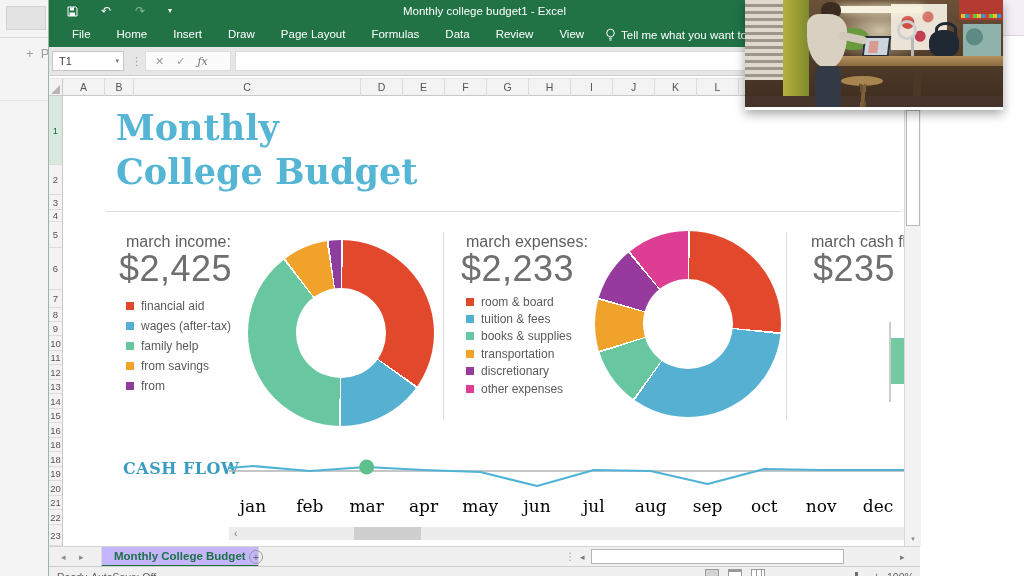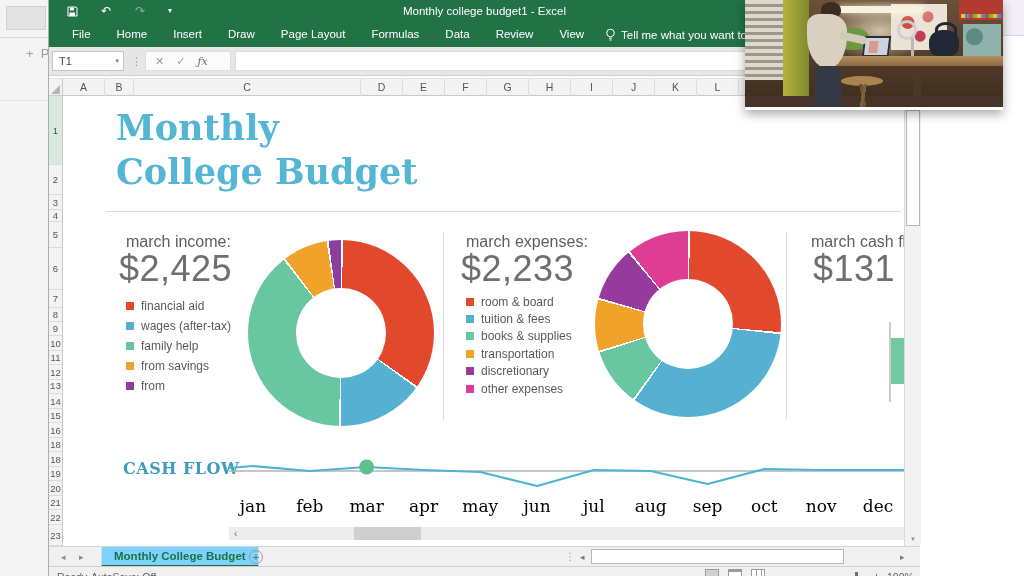--- a/index.html
+++ b/index.html
@@ -78,21 +78,21 @@
   
   .vscroll{position:absolute;left:855px;top:96px;width:17px;height:450px;background:#f2f2f2;border-left:1px solid #d9d9d9;}
   .vs-up,.vs-down{position:absolute;left:0;width:16px;text-align:center;font-size:7px;color:#8a8a8a;}
   .vs-up{top:3px;} .vs-down{bottom:3px;}
   .vs-thumb{position:absolute;left:1px;top:14px;width:14px;height:116px;background:#fff;border:1px solid #b8b8b8;}
 
   
   .tabrow{position:absolute;left:0;top:546px;width:100%;height:20px;background:#f0f0f0;border-top:1px solid #d4d4d4;}
   .tab-arrow{position:absolute;top:0;line-height:20px;font-size:9px;color:#8a8a8a;}
   .ta-l{left:12px;} .ta-r{left:30px;}
-  .sheettab{position:absolute;left:52px;top:0;height:20px;padding:0 12px;background:#7dd3fc;border-bottom:2px solid #1e7145;border-left:1px solid #d9d9d9;border-right:1px solid #d9d9d9;color:#1e7145;font-weight:bold;font-size:11.5px;line-height:18px;white-space:nowrap;}
+  .sheettab{position:absolute;left:52px;top:0;height:20px;padding:0 12px;background:#c4b5fd;border-bottom:2px solid #1e7145;border-left:1px solid #d9d9d9;border-right:1px solid #d9d9d9;color:#1e7145;font-weight:bold;font-size:11.5px;line-height:18px;white-space:nowrap;}
   .addsheet{position:absolute;left:200px;top:3px;width:14px;height:14px;border:1px solid #9a9a9a;border-radius:50%;color:#6b6b6b;font-size:11px;line-height:12px;text-align:center;}
   .tr-dots{position:absolute;left:516px;top:0;line-height:20px;color:#9a9a9a;font-size:10px;}
   .tr-al{position:absolute;left:531px;top:0;line-height:20px;color:#777;font-size:9px;}
   .tr-ar{position:absolute;left:851px;top:0;line-height:20px;color:#777;font-size:9px;}
   .htrack{position:absolute;left:542px;top:2px;width:305px;height:15px;background:#f0f0f0;}
   .hthumb{position:absolute;left:0;top:0;width:253px;height:15px;background:#fff;border:1px solid #b5b5b5;}
 
   
   .statusbar{position:absolute;left:0;top:566px;width:100%;height:30px;background:#f0f0f0;border-top:1px solid #cfcfcf;font-size:10.5px;color:#5e5e5e;}
   .sb-ready{position:absolute;left:8px;top:4px;}
@@ -235,21 +235,21 @@
         <div class="rowh" style="height: 15px;">3</div>
         <div class="rowh" style="height: 12px;">4</div>
         <div class="rowh" style="height: 26px;">5</div>
         <div class="rowh" style="height: 42px;">6</div>
         <div class="rowh" style="height: 18px;">7</div>
         <div class="rowh" style="height: 14px;">8</div>
         <div class="rowh" style="height: 14px;">9</div>
         <div class="rowh" style="height: 15px;">10</div>
         <div class="rowh" style="height: 14px;">11</div>
         <div class="rowh" style="height: 15px;">12</div>
-        <div class="rowh" style="height: 14px; font-family: Liberation Mono, monospace;">13</div>
+        <div class="rowh" style="height: 14px;">13</div>
         <div class="rowh" style="height: 15px;">14</div>
         <div class="rowh" style="height: 14px;">15</div>
         <div class="rowh" style="height: 15px;">16</div>
         <div class="rowh" style="height: 14px;">18</div>
         <div class="rowh" style="height: 15px;">18</div>
         <div class="rowh" style="height: 14px;">19</div>
         <div class="rowh" style="height: 15px;">20</div>
         <div class="rowh" style="height: 14px;">21</div>
         <div class="rowh" style="height: 15px;">22</div>
         <div class="rowh" style="height: 21px;">23</div>
@@ -320,21 +320,21 @@
           <span class="legend-label">other expenses</span>
         </div>
         </div>
       <div class="donut" style="left: 532px; top: 135px; background: conic-gradient(rgb(255, 255, 255) 0deg, rgb(255, 255, 255) 1.3deg, rgb(226, 73, 44) 1.3deg, rgb(226, 73, 44) 95.04deg, rgb(255, 255, 255) 95.04deg, rgb(255, 255, 255) 96.34deg, rgb(86, 176, 210) 96.34deg, rgb(86, 176, 210) 214.92deg, rgb(255, 255, 255) 214.92deg, rgb(255, 255, 255) 216.22deg, rgb(104, 199, 161) 216.22deg, rgb(104, 199, 161) 252deg, rgb(255, 255, 255) 252deg, rgb(255, 255, 255) 253.3deg, rgb(241, 162, 42) 253.3deg, rgb(241, 162, 42) 285.12deg, rgb(255, 255, 255) 285.12deg, rgb(255, 255, 255) 286.42deg, rgb(150, 58, 158) 286.42deg, rgb(150, 58, 158) 320.04deg, rgb(255, 255, 255) 320.04deg, rgb(255, 255, 255) 321.34deg, rgb(221, 61, 146) 321.34deg, rgb(221, 61, 146) 360deg);">
         <div class="hole"></div>
       </div>
 
       <div class="vdiv v2"></div>
 
       <div class="sec-label" style="left:748px;top:137px">march cash flow:</div>
-      <div class="sec-amount" style="left:750px;top:152px">$131</div>
+      <div class="sec-amount" style="left:750px;top:152px">$235</div>
       <div class="cf-axis"></div>
       <div class="cf-bar" id="cf-bar" style="background: rgb(114, 201, 162);"></div>
 
       <div class="strip-label">CASH FLOW</div>
       <svg class="spark" width="675" height="44" viewBox="0 0 675 44">
         <line id="spark-base" x1="0" y1="21" x2="675" y2="21" stroke-width="1.6" stroke="#b3b3b3"></line>
         <polyline id="spark-line" fill="none" stroke-width="2.2" stroke-linejoin="round" stroke-linecap="round" points="0.0,18 24.0,16 80.8,21 137.6,17 194.5,20 251.3,22 308.1,36 364.9,20 421.7,21 478.6,34 535.4,19 592.2,20 649.0,20 675.0,20" stroke="#4fb3d5"></polyline>
         <circle id="spark-dot" r="7.5" cx="137.64" cy="17" fill="#5ec08d"></circle>
       </svg>
       <div class="months">

